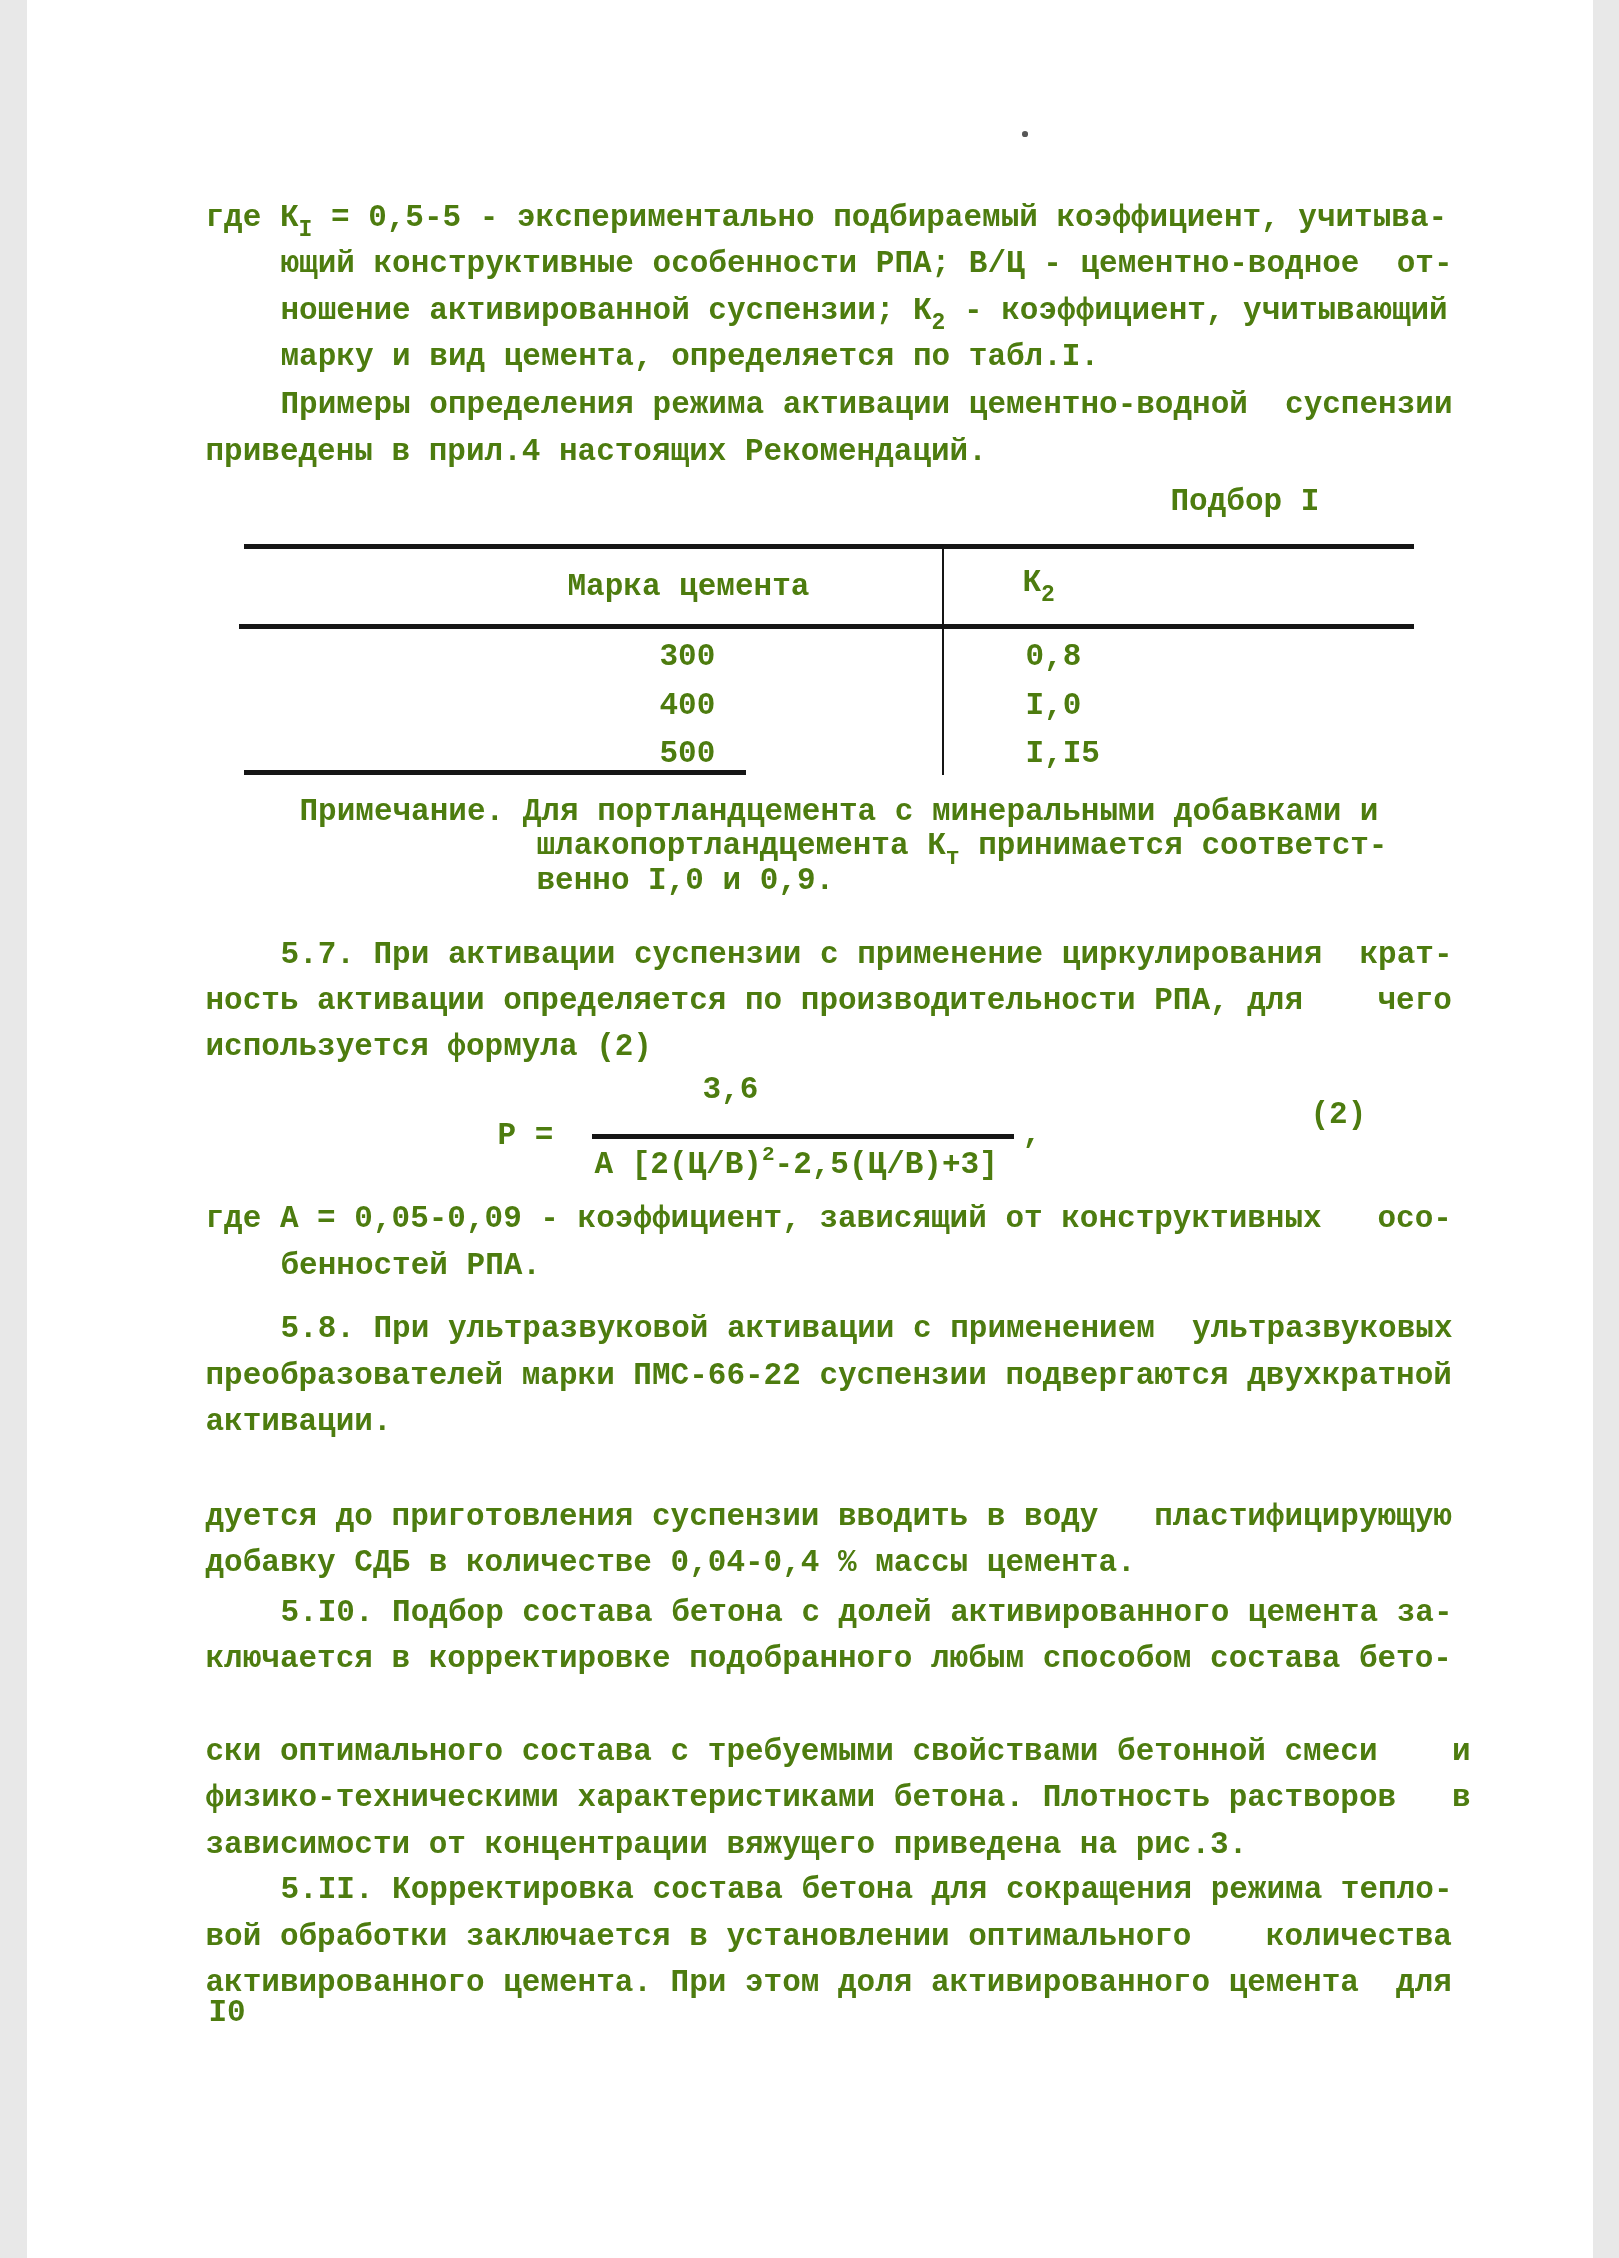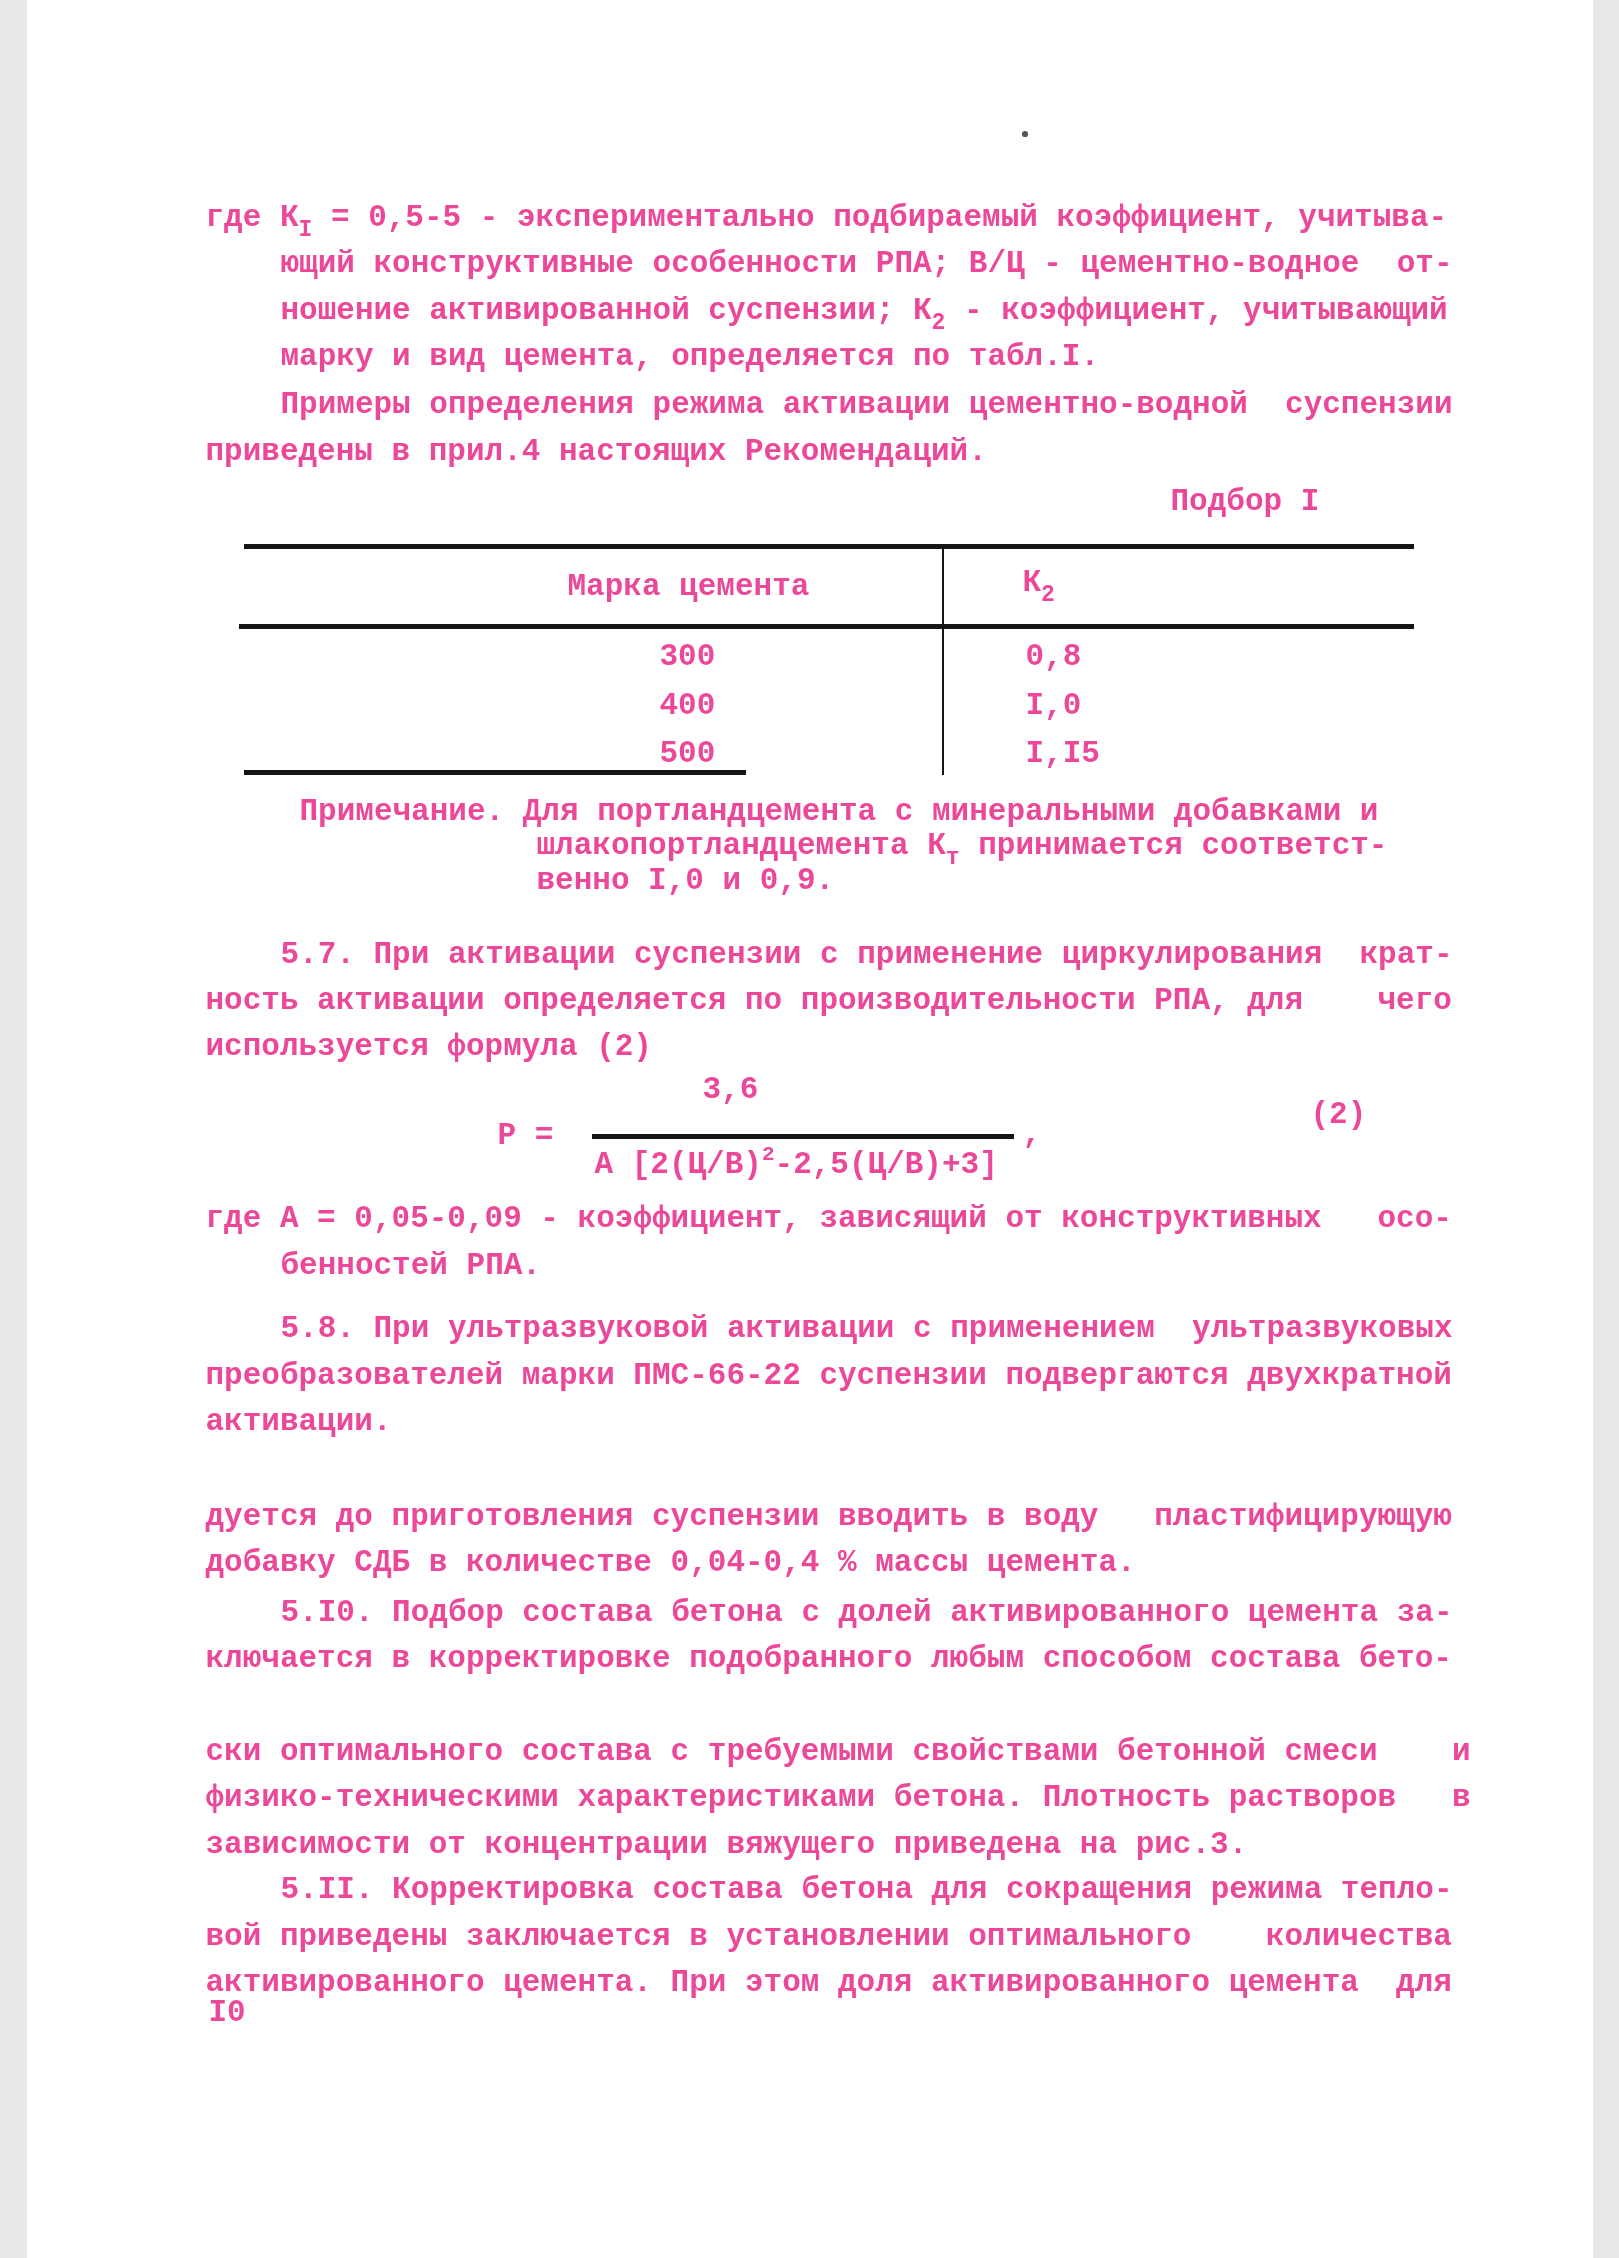--- a/index.html
+++ b/index.html
@@ -3,21 +3,21 @@
 <meta charset="utf-8">
 <style>
   html,body { margin:0; padding:0; background:#e8e8e8; }
   .page {
     position:relative;
     width:1554px; height:2258px;
     margin:0 auto;
     background:#ffffff;
     font-family:"Liberation Mono","DejaVu Sans Mono",monospace;
     font-weight:700;
-    color:#ec4899;
+    color:#4d7c0f;
     overflow:hidden;
     padding-left:12px;
   }
   .ln {
     position:absolute;
     white-space:pre;
     font-size:31px;
     line-height:39px;
   }
   .ln sub { font-size:23px; line-height:0; vertical-align:-9.7px; }
@@ -87,19 +87,19 @@
   <div class="ln" style="left:179px; top:1497px;">дуется до приготовления суспензии вводить в воду   пластифицирующую</div>
   <div class="ln" style="left:179px; top:1543px;">добавку СДБ в количестве 0,04-0,4 % массы цемента.</div>
 
   <div class="ln" style="left:254px; top:1593px;">5.I0. Подбор состава бетона с долей активированного цемента за-</div>
   <div class="ln" style="left:179px; top:1639px;">ключается в корректировке подобранного любым способом состава бето-</div>
   <div class="ln" style="left:179px; top:1732px;">ски оптимального состава с требуемыми свойствами бетонной смеси    и</div>
   <div class="ln" style="left:179px; top:1778px;">физико-техническими характеристиками бетона. Плотность растворов   в</div>
   <div class="ln" style="left:179px; top:1825px;">зависимости от концентрации вяжущего приведена на рис.3.</div>
 
   <div class="ln" style="left:254px; top:1870px;">5.II. Корректировка состава бетона для сокращения режима тепло-</div>
-  <div class="ln" style="left:179px; top:1917px;">вой приведены заключается в установлении оптимального    количества</div>
+  <div class="ln" style="left:179px; top:1917px;">вой обработки заключается в установлении оптимального    количества</div>
   <div class="ln" style="left:179px; top:1963px;">активированного цемента. При этом доля активированного цемента  для</div>
 
   <div class="ln" style="left:182px; top:1993px;">I0</div>
 
 </div>
 
 
 </body></html>

